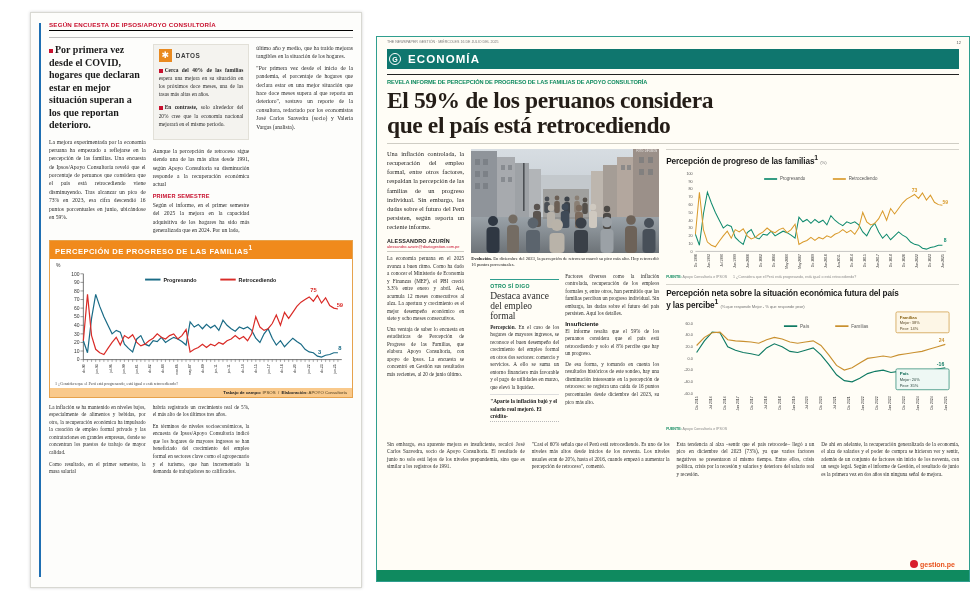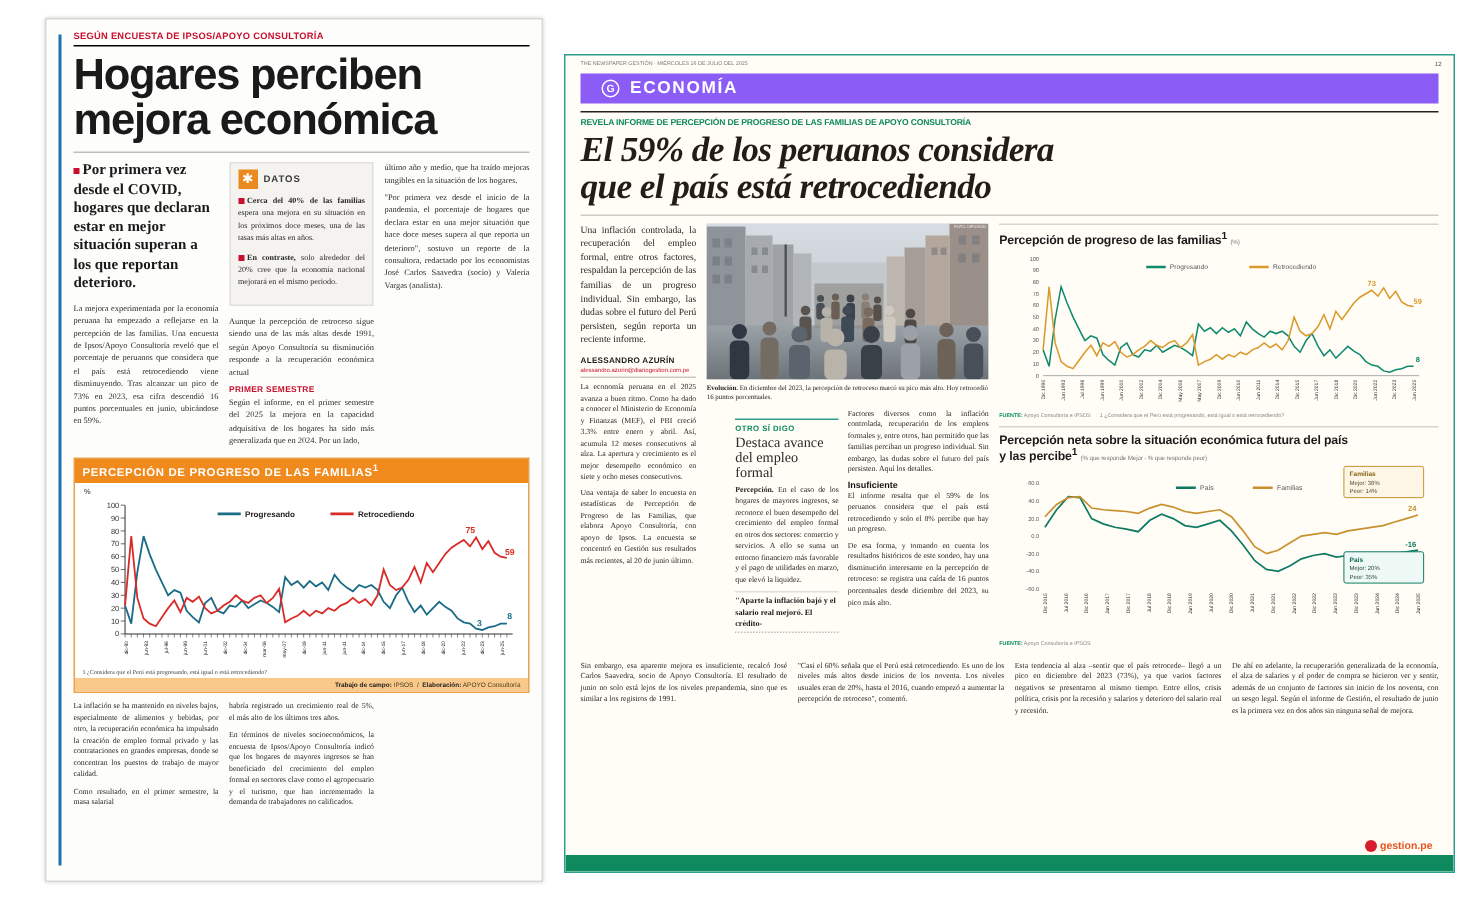--- a/index.html
+++ b/index.html
@@ -82,33 +82,33 @@
 
   
   .right-page {
     position:absolute; left:376px; top:36px; width:594px; height:546px;
     background:#fffdf6;
     border:1px solid #2f9e8f;
     overflow:hidden;
   }
   .rp-topline { font-size:3.6px; color:#777; padding:3px 8px 0 10px; display:flex; justify-content:space-between;}
   .eco-bar {
-    margin:4px 10px 0 10px; background:#8b5cf6; color:#fff;
-    display:flex; align-items:center; gap:7px; padding:4px 14px;
+    margin:4px 10px 0 10px; background:#0f766e; color:#fff;
+    display:flex; align-items:center; gap:7px; padding:4px 2px;
   }
   .eco-logo {
     width:12px;height:12px;border-radius:50%;border:1.2px solid #fff;
     display:flex;align-items:center;justify-content:center;font-size:7px;font-weight:700;
   }
   .eco-name { font-weight:700; font-size:11.5px; letter-spacing:1.1px; }
   .rp-hr { height:1.4px; background:#222; margin:5px 10px 0 10px; }
   .rp-kicker { color:#0f8a5f; font-weight:700; font-size:5.7px; letter-spacing:-.1px; margin:4px 10px 3px 10px; }
   .rp-headline {
     font-family:"Liberation Serif", serif; font-weight:700; font-size:23.5px; line-height:1.06;
-    color:#241d17; margin:0 10px 5px 10px; letter-spacing:-.4px;font-style:italic;
+    color:#241d17; margin:0 10px 5px 10px; letter-spacing:-.4px;
   }
   .rp-hr2 { height:1px; background:#cfcdc4; margin:0 10px 5px 10px; }
 
   .rp-main { display:flex; gap:7px; padding:0 10px; }
   .rp-c1 { width:78px; }
   .rp-c2 { width:188px; }
   .rp-c3 { width:296px; }
 
   .standfirst { font-family:"Liberation Serif", serif; font-size:6.4px; line-height:1.42; color:#1d1d1d; text-align:justify;}
   .byline { margin-top:7px; }
@@ -151,24 +151,20 @@
 </style>
 </head>
 <body>
 
 <div class="left-page">
   <div class="lp-rule-left"></div>
   <div class="lp-inner">
 
     <div class="kicker-red">SEGÚN ENCUESTA DE IPSOS/APOYO CONSULTORÍA</div>
 
-    <h1 class="lp-headline">
-      <span>Hogares perciben</span><br>
-      <span>mejora económica</span>
-    </h1>
     <div class="lp-rule"></div>
 
     <div class="lp-cols">
 
       <div class="lp-col">
         <div class="lead-bullet">
           <span class="sqr"></span><span>Por primera vez desde el COVID, hogares que declaran estar en mejor situación superan a los que reportan deterioro.</span>
         </div>
         <div style="height:6px"></div>
         <div class="body-txt">La mejora experimentada por la economía peruana ha empezado a reflejarse en la percepción de las familias. Una encuesta de Ipsos/Apoyo Consultoría reveló que el porcentaje de peruanos que considera que el país está retrocediendo viene disminuyendo. Tras alcanzar un pico de 73% en 2023, esa cifra descendió 16 puntos porcentuales en junio, ubicándose en 59%.</div>

